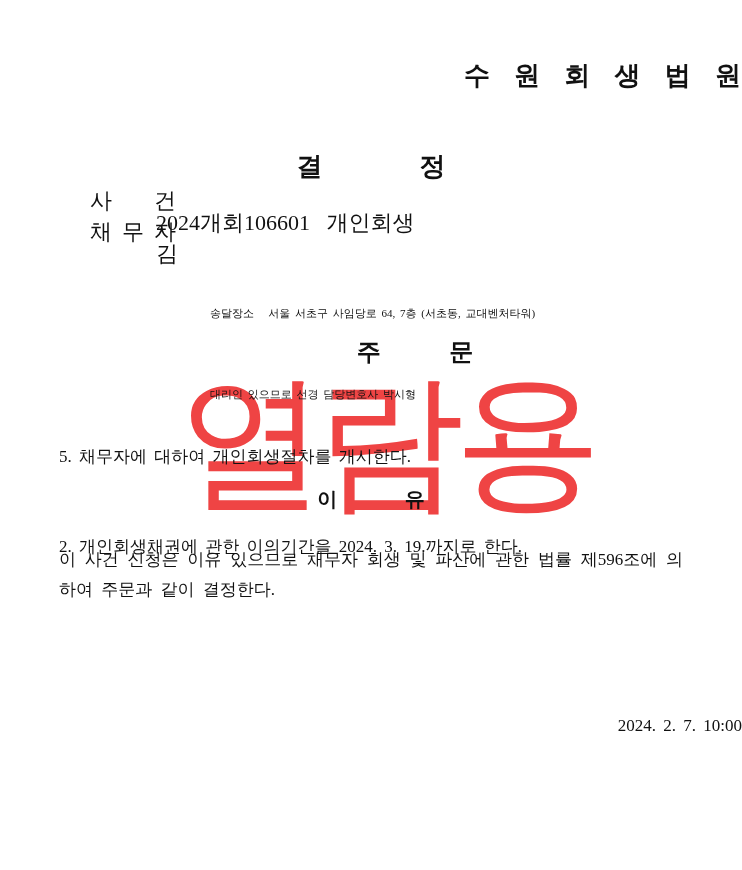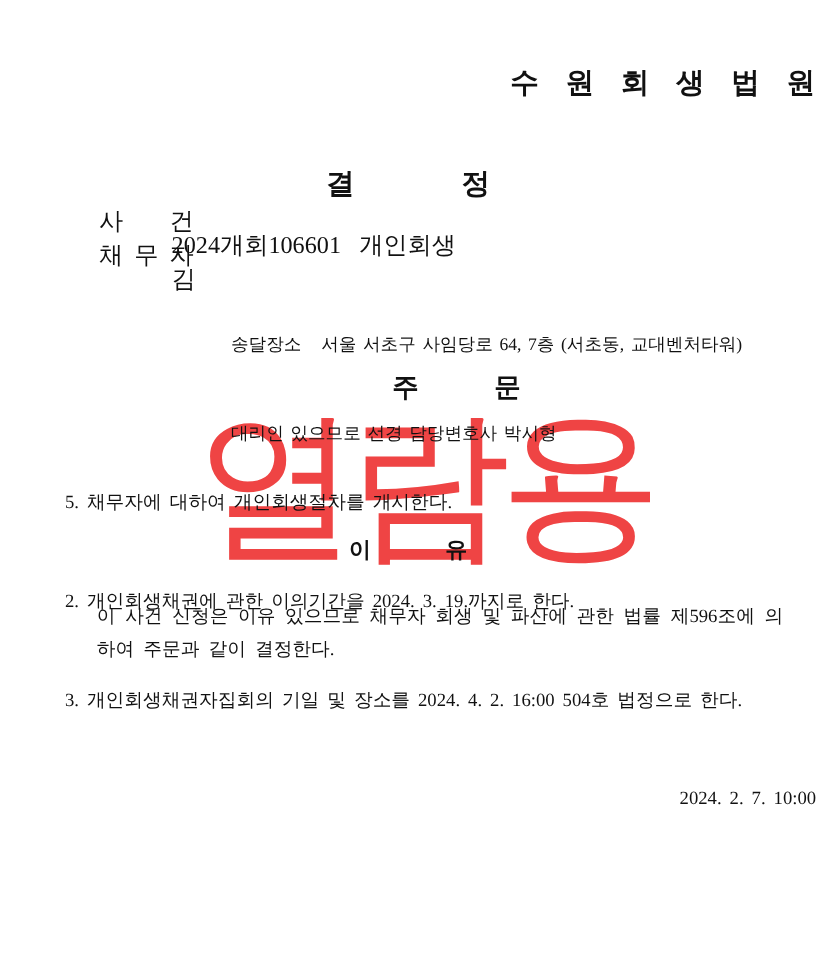--- a/index.html
+++ b/index.html
@@ -82,21 +82,21 @@
   }
   .row-value {
     display: inline-block;
     margin-left: 66px;
     vertical-align: top;
   }
   .address-block {
     position: absolute;
     left: 210px;
     top: 246px;
-    font-size: 16px;
+    font-size: 11px;
     line-height: 27px;
     word-spacing: 2px;
     white-space: pre;
   }
   .order-list {
     position: absolute;
     left: 59px;
     top: 382px;
     font-size: 17px;
     line-height: 30px;
@@ -106,21 +106,20 @@
   .reason-text {
     position: absolute;
     left: 59px;
     top: 528px;
     width: 624px;
     font-size: 17px;
     line-height: 30px;
     word-spacing: 4px;
     text-align: justify;
     text-align-last: left;
-    margin-left: 29px;
   }
   .decision-date {
     position: absolute;
     left: 0;
     top: 716px;
     width: 100%;
     text-align: right;
     font-size: 17px;
     word-spacing: 3px;
   }
@@ -151,21 +150,20 @@
     <div class="address-block">
       <div>송달장소   서울 서초구 사임당로 64, 7층 (서초동, 교대벤처타워)</div>
       <div>대리인 있으므로 선경 담당변호사 박시형</div>
     </div>
 
     <h2 class="heading order-heading">주 문</h2>
 
     <div class="order-list">
       <div>5. 채무자에 대하여 개인회생절차를 개시한다.</div>
       <div>2. 개인회생채권에 관한 이의기간을 2024. 3. 19.까지로 한다.</div>
-      <div>3. 개인회생채권자집회의 기일 및 장소를 2024. 4. 2. 16:00 504호 법정으로 한다.</div>
     </div>
 
     <h2 class="heading reason-heading">이 유</h2>
 
     <p class="reason-text">이 사건 신청은 이유 있으므로 채무자 회생 및 파산에 관한 법률 제596조에 의하여 주문과 같이 결정한다.</p>
 
     <div class="decision-date">2024. 2. 7. 10:00</div>
 
   </div>
 </div>

